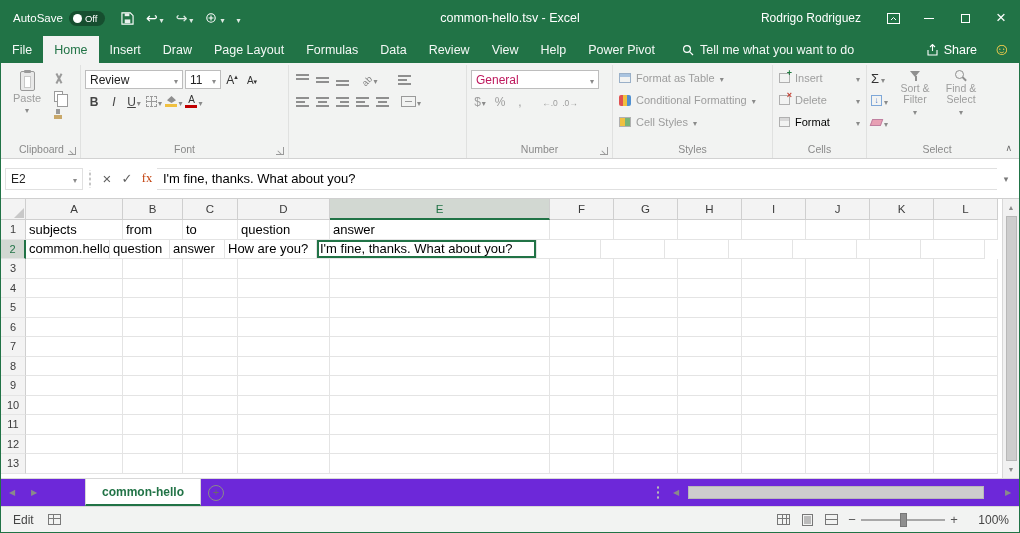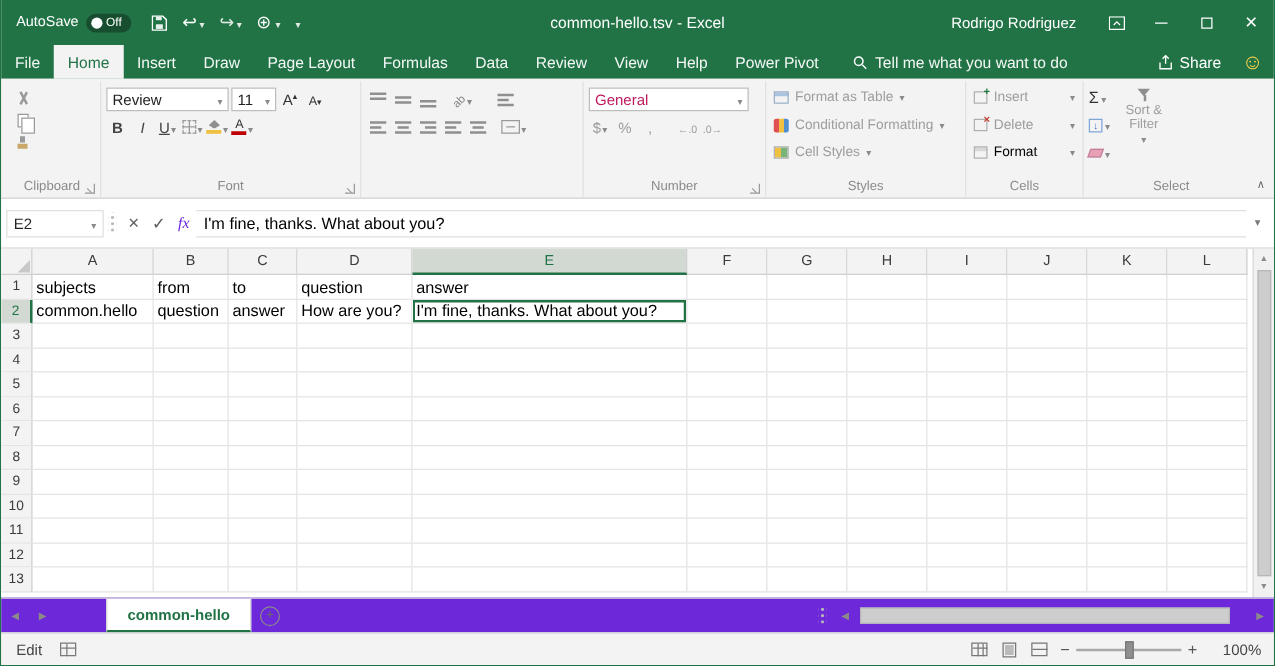--- a/index.html
+++ b/index.html
@@ -124,21 +124,21 @@
   .ic-magnifier::before{content:"";position:absolute;left:0;top:0;width:7px;height:7px;border:1.5px solid #8f8f8f;border-radius:50%}
   .ic-magnifier::after{content:"";position:absolute;left:7px;top:8px;width:5px;height:1.5px;background:#8f8f8f;transform:rotate(45deg)}
 
   
   .formula-row{height:40px;background:#fff;border-bottom:1px solid #cfcfcf;display:flex;align-items:center;padding:7px 4px;flex:none;gap:0}
   .name-box{width:78px;height:22px;border:1px solid #e0e0e0;display:flex;align-items:center;justify-content:space-between;padding:0 5px;font-size:12px;color:#222}
   .fb-dots{width:6px;height:18px;margin:0 4px;background-image:radial-gradient(circle,#b8b8b8 1px,transparent 1.3px);background-size:4px 5px;background-position:center}
   .fb-btn{width:20px;height:22px;display:flex;align-items:center;justify-content:center}
   .fb-cancel::after{content:"×";font-size:15px;color:#5f5f5f}
   .fb-check::after{content:"✓";font-size:13px;color:#5f5f5f}
-  .fx{font-style:italic;font-size:12.5px;color:#6d28d9;font-family:"Liberation Serif","DejaVu Serif",serif}
+  .fx{font-size:12.5px;color:#c2410c;font-family:"Liberation Serif","DejaVu Serif",serif}
   .fb-input{flex:1;height:22px;border-top:1px solid #e0e0e0;border-bottom:1px solid #e0e0e0;display:flex;align-items:center;padding:0 6px;font-size:13px;color:#000;white-space:nowrap;overflow:hidden}
   .fb-expand{width:18px;height:22px;display:flex;align-items:center;justify-content:center}
   .fb-expand::after{content:"▾";font-size:9px;color:#7a7a7a}
 
   
   .grid-area{flex:1;display:flex;background:#fff;overflow:hidden}
   .grid-main{flex:1;overflow:hidden}
   .col-row{display:flex;height:21px}
   .corner{width:25px;min-width:25px;background:var(--hdrbg);border-right:1px solid var(--hdrbd);border-bottom:1px solid var(--hdrbd);position:relative}
   .corner::after{content:"";position:absolute;right:1px;bottom:1px;border-left:10px solid transparent;border-bottom:10px solid #c8c8c8}
@@ -273,20 +273,27 @@
         </svg>
       <span>Share</span>
     </div>
     <div class="smiley"></div>
   </div>
 
   <div class="ribbon">
 
     <div class="rgroup" style="width:78px">
       <div class="rcontent clip-wrap">
+        <div class="paste-btn">
+          <span class="ic-clipboard"></span>
+          <span class="pb-label">
+              <span>Paste</span>
+              <span class="i-dd"></span>
+            </span>
+        </div>
         <div class="clip-col">
           <span class="ic-cut"></span>
           <span class="ic-copy"></span>
           <span class="ic-painter"></span>
         </div>
       </div>
       <div class="rlabel"><span>Clipboard</span><span class="dlg"></span></div>
     </div>
 
     <div class="rgroup" style="width:208px">
@@ -459,20 +466,25 @@
               <span class="i-dd"></span>
             </div>
           <div class="ed-row">
               <span class="ic-eraser"></span>
               <span class="i-dd"></span>
             </div>
         </div>
         <div class="big-btn dis">
           <span class="ic-funnel"></span>
           <span>Sort &amp; Filter</span>
+          <span class="i-dd"></span>
+        </div>
+        <div class="big-btn dis">
+          <span class="ic-magnifier"></span>
+          <span>Find &amp; Select</span>
           <span class="i-dd"></span>
         </div>
       </div>
       <div class="rlabel"><span>Select</span></div>
     </div>
 
     <span class="collapse-btn"></span>
   </div>
 
   <div class="formula-row">
@@ -518,21 +530,21 @@
             <div class="g-cell" style="width: 64px;"></div>
             <div class="g-cell" style="width: 64px;"></div>
             <div class="g-cell" style="width: 64px;"></div>
             <div class="g-cell" style="width: 64px;"></div>
             <div class="g-cell" style="width: 64px;"></div>
             <div class="g-cell" style="width: 64px;"></div>
             <div class="g-cell" style="width: 64px;"></div>
           </div>
           <div class="g-row">
             <div class="row-h sel">2</div>
-            <div class="g-cell" style="width: 97px; text-align: right;">common.hello</div>
+            <div class="g-cell" style="width: 84px; text-align: right;">common.hello</div>
             <div class="g-cell" style="width: 60px;">question</div>
             <div class="g-cell" style="width: 55px;">answer</div>
             <div class="g-cell" style="width: 92px;">How are you?</div>
             <div class="g-cell active" style="width: 220px;">I'm fine, thanks. What about you?</div>
             <div class="g-cell" style="width: 64px;"></div>
             <div class="g-cell" style="width: 64px;"></div>
             <div class="g-cell" style="width: 64px;"></div>
             <div class="g-cell" style="width: 64px;"></div>
             <div class="g-cell" style="width: 64px;"></div>
             <div class="g-cell" style="width: 64px;"></div>

